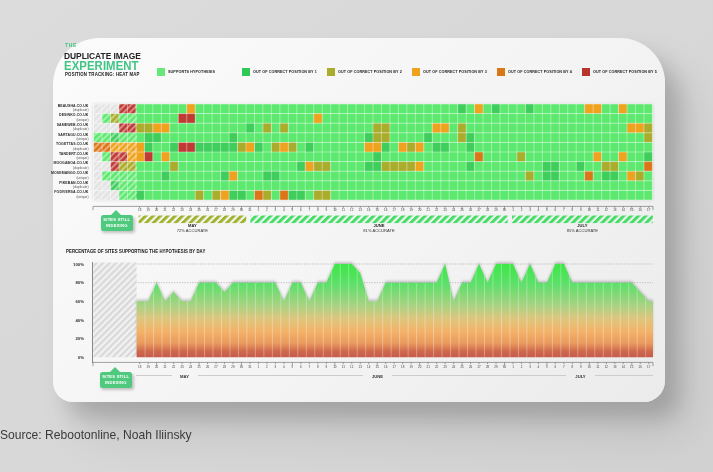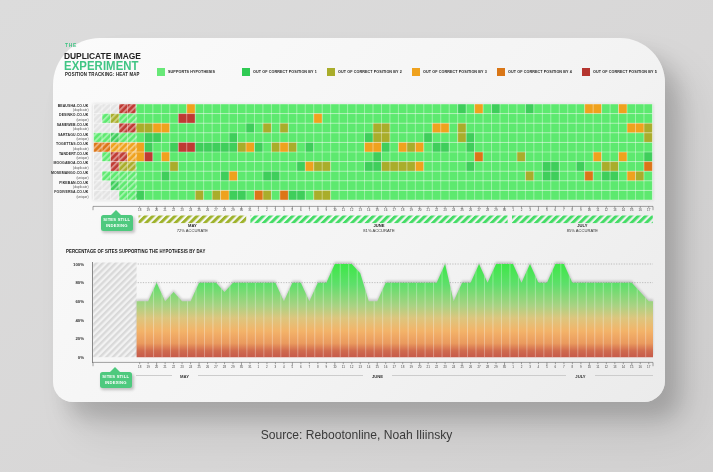--- a/index.html
+++ b/index.html
@@ -405,12 +405,12 @@
 <div style="position:absolute;left:198px;top:375.4px;width:165px;height:0.7px;background:#ccc"></div>
 <div style="position:absolute;left:392px;top:375.4px;width:174px;height:0.7px;background:#ccc"></div>
 <div style="position:absolute;left:595px;top:375.4px;width:58px;height:0.7px;background:#ccc"></div>
 <div style="position:absolute;left:159.5px;top:373.6px;width:50px;text-align:center;font-size:4.2px;font-weight:bold;color:#333">MAY</div>
 <div style="position:absolute;left:352.5px;top:373.6px;width:50px;text-align:center;font-size:4.2px;font-weight:bold;color:#333">JUNE</div>
 <div style="position:absolute;left:555.5px;top:373.6px;width:50px;text-align:center;font-size:4.2px;font-weight:bold;color:#333">JULY</div>
 <div style="position:absolute;left:99.5px;top:371.5px;width:32.5px;height:16.3px;background:#4ec97e;border-radius:2.5px;box-shadow:1.5px 2px 3px rgba(0,0,0,0.22)">
     <div style="position:absolute;left:10.8px;top:-4.6px;width:0;height:0;border-left:5.5px solid transparent;border-right:5.5px solid transparent;border-bottom:5px solid #4ec97e"></div>
     <div style="position:absolute;left:0;top:2.4px;width:100%;text-align:center;font-weight:bold;color:#fff;font-size:4.15px;line-height:5.7px;letter-spacing:0.2px">SITES STILL<br>INDEXING</div>
   </div>
-<div class="abs" style="left:0;top:428px;width:713px;text-align:center;font-size:12.1px;color:#3a3a3a">Source: Rebootonline, Noah Iliinsky</div>
+<div class="abs" style="left:0;top:428px;width:713px;font-size:12.1px;color:#3a3a3a">Source: Rebootonline, Noah Iliinsky</div>
 </body></html>

